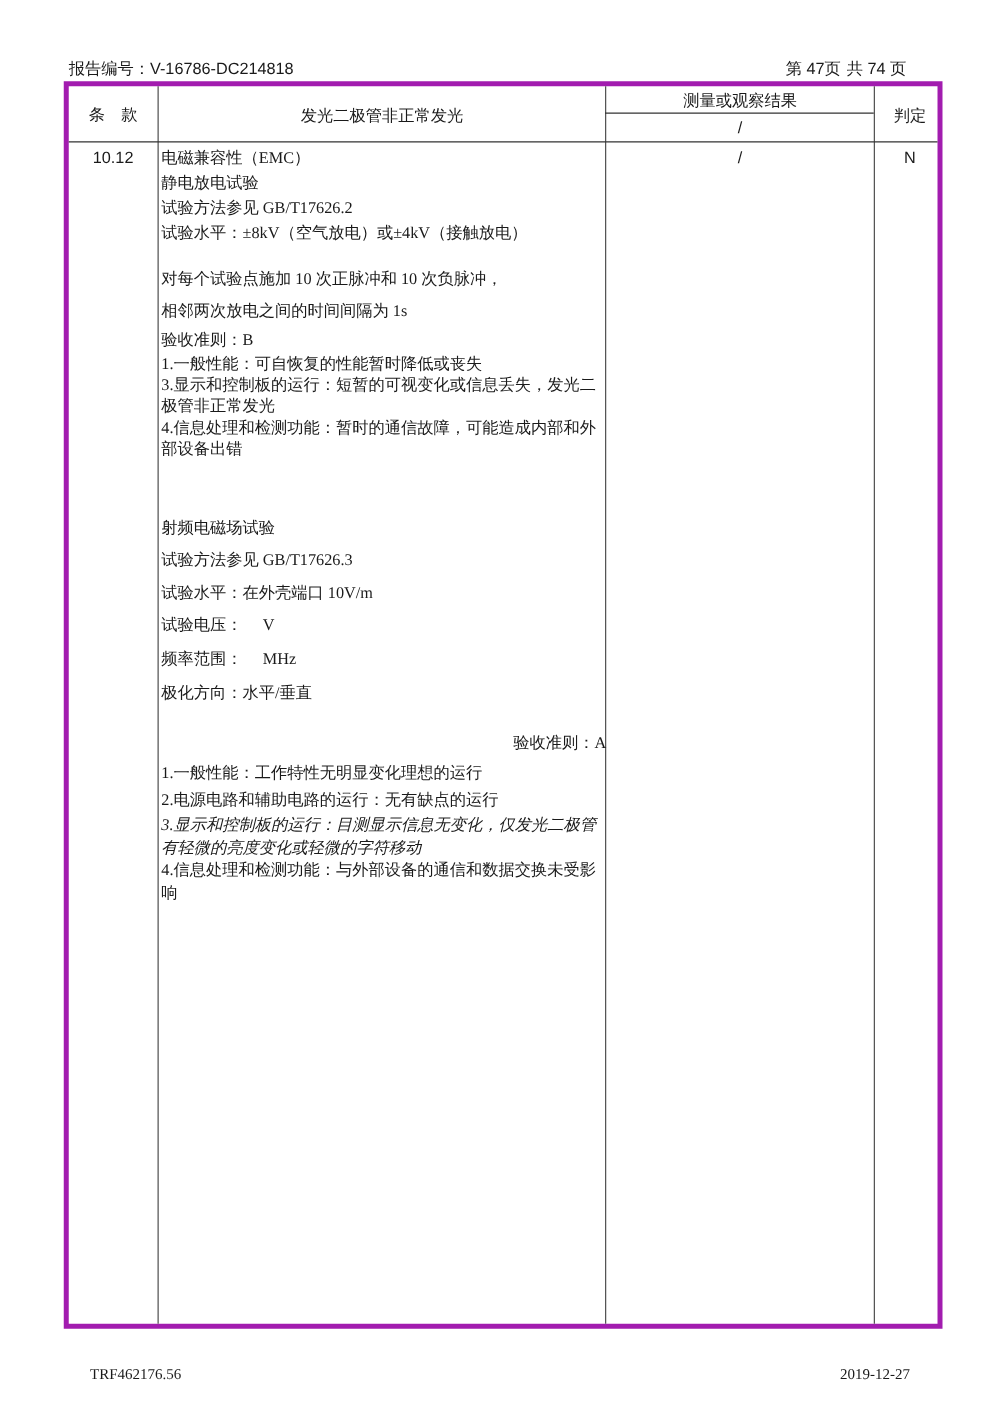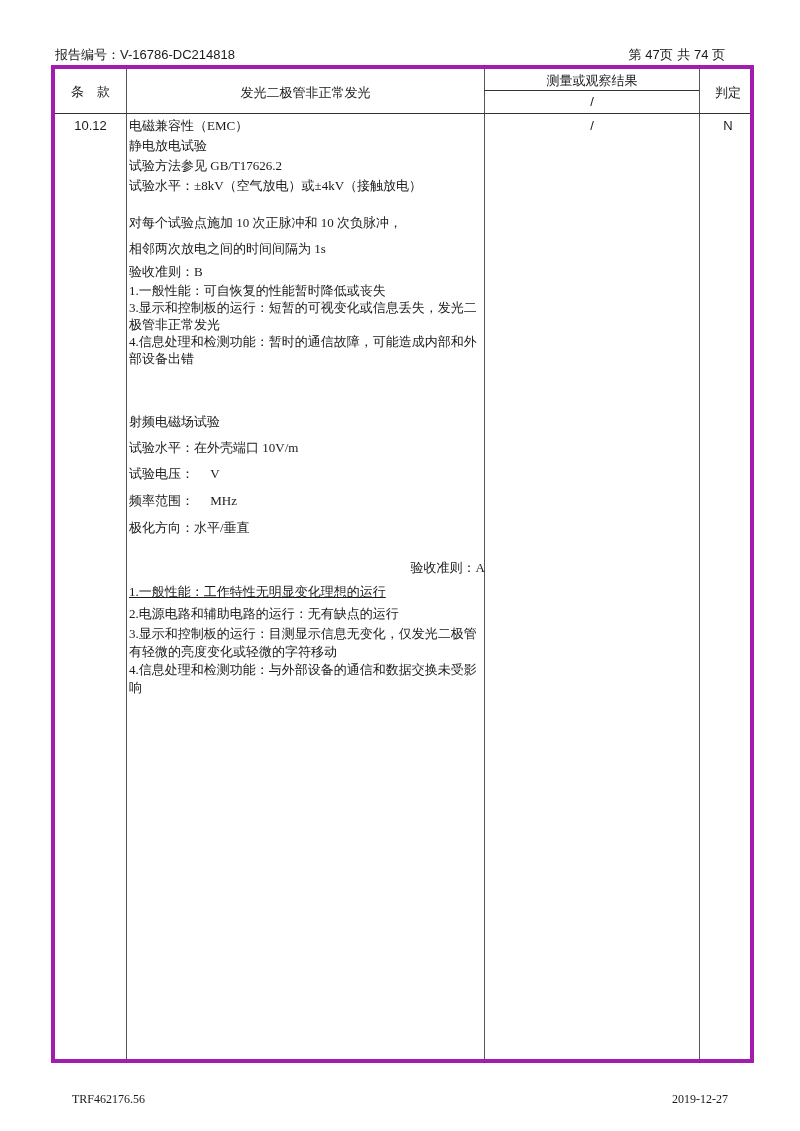--- a/index.html
+++ b/index.html
@@ -63,27 +63,28 @@
     <span class="line">试验水平：±8kV（空气放电）或±4kV（接触放电）</span>
     <div class="gap"></div>
     <span class="line" style="line-height:26px;">对每个试验点施加 10 次正脉冲和 10 次负脉冲，</span>
     <span class="line" style="line-height:26px;">相邻两次放电之间的时间间隔为 1s</span>
     <span class="line">验收准则：B</span>
     <span class="line" style="line-height:17px;">1.一般性能：可自恢复的性能暂时降低或丧失</span>
     <span class="line" style="line-height:17px;">3.显示和控制板的运行：短暂的可视变化或信息丢失，发光二极管非正常发光</span>
     <span class="line" style="line-height:17px;">4.信息处理和检测功能：暂时的通信故障，可能造成内部和外部设备出错</span>
     <div class="biggap"></div>
     <span class="line" style="line-height:26px;">射频电磁场试验</span>
+    <span class="line" style="line-height:26px;">试验方法参见 GB/T17626.3</span>
     <span class="line" style="line-height:26px;">试验水平：在外壳端口 10V/m</span>
     <span class="line" style="line-height:26px;">试验电压：　 V</span>
     <span class="line" style="line-height:28px;">频率范围：　 MHz</span>
     <span class="line" style="line-height:26px;">极化方向：水平/垂直</span>
     <div class="gap"></div>
     <span class="line" style="line-height:26px;text-align:right;">验收准则：A</span>
-    <span class="line" style="line-height:22px;text-decoration:underline;">1.一般性能：工作特性无明显变化理想的运行</span>
+    <span class="line" style="line-height:22px;">1.一般性能：工作特性无明显变化理想的运行</span>
     <span class="line" style="line-height:22px;">2.电源电路和辅助电路的运行：无有缺点的运行</span>
-    <span class="line" style="line-height:18px;">3.显示和控制板的运行：目测显示信息无变化，仅发光二极管有轻微的亮度变化或轻微的字符移动</span>
+    <span class="line" style="line-height:18px;font-style:italic;">3.显示和控制板的运行：目测显示信息无变化，仅发光二极管有轻微的亮度变化或轻微的字符移动</span>
     <span class="line" style="line-height:18px;">4.信息处理和检测功能：与外部设备的通信和数据交换未受影响</span>
   </div>
 </div>
 
 <div class="footer serif" style="left:72px;">TRF462176.56</div>
 <div class="footer serif" style="right:72px;">2019-12-27</div>
 
 </body></html>

